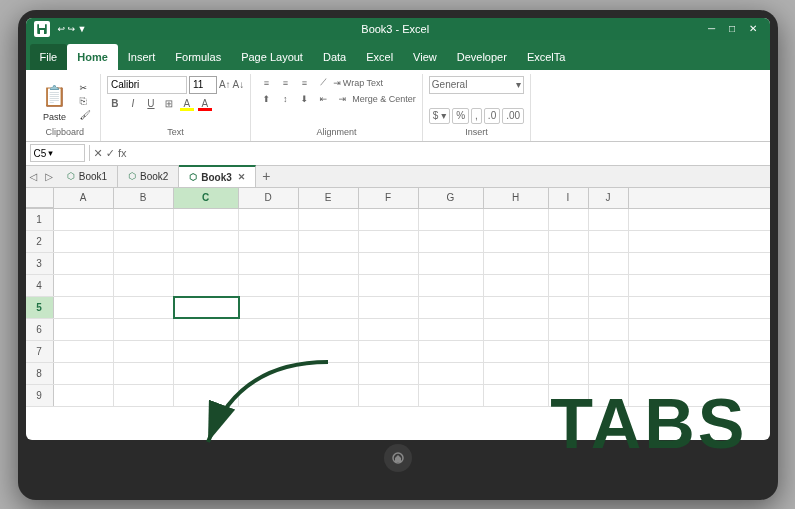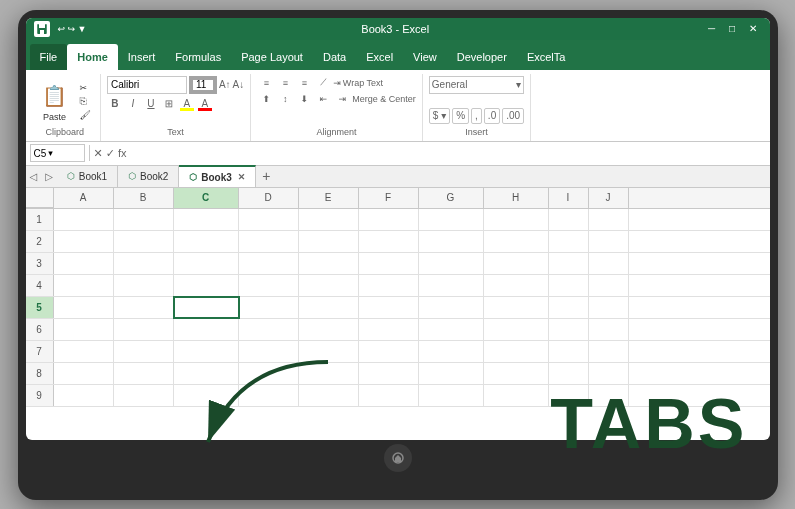--- a/index.html
+++ b/index.html
@@ -195,21 +195,21 @@
       gap: 2px;
     }
     .font-input {
       border: 1px solid #c8c8c8;
       height: 18px;
       font-size: 10px;
       padding: 0 3px;
       width: 80px;
     }
     .font-size-input {
-      border: 4px solid #a3a3a3;
+      border: 1px solid #a3a3a3;
       height: 18px;
       font-size: 10px;
       padding: 0 3px;
       width: 28px;
     }
     .font-format-row {
       display: flex;
       align-items: center;
       gap: 2px;
     }

